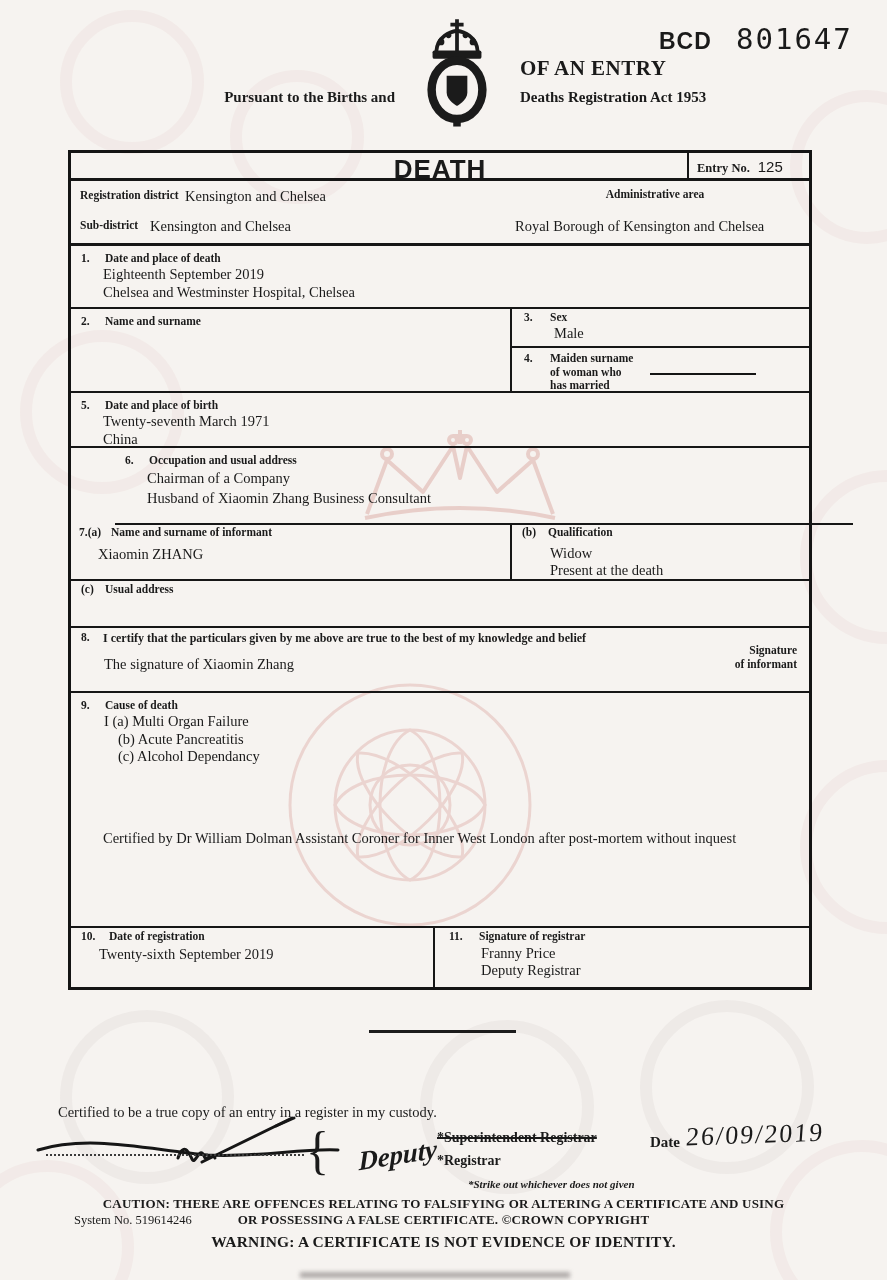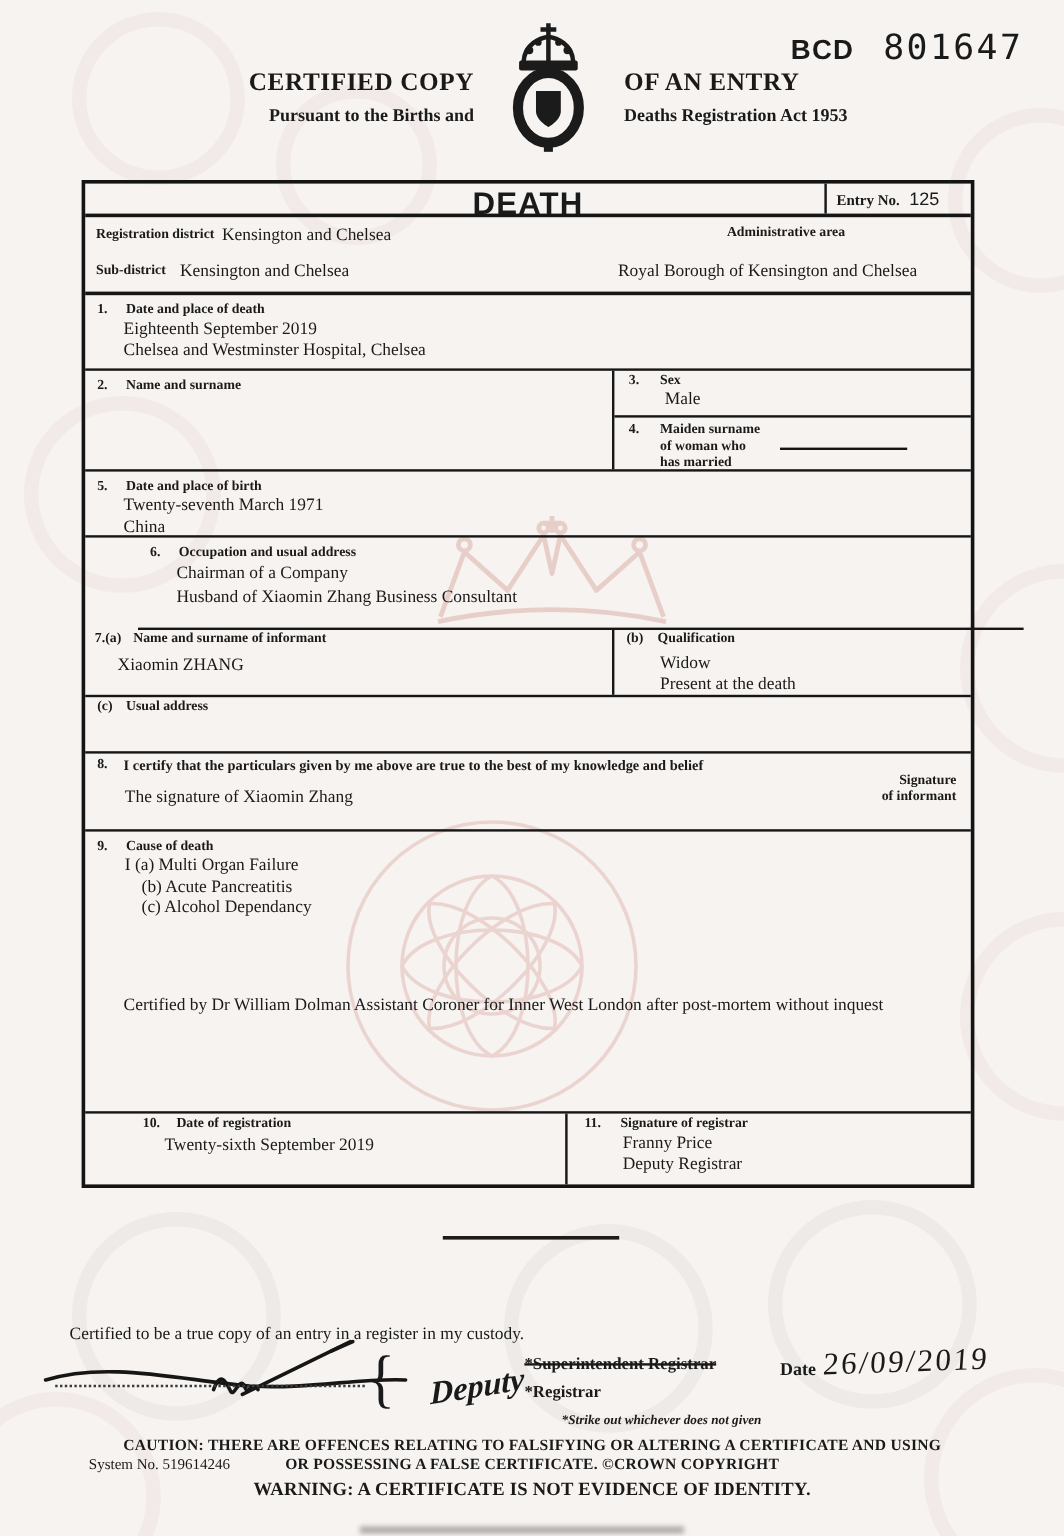--- a/index.html
+++ b/index.html
@@ -79,21 +79,20 @@
       <path d="M115,165 C135,125 245,125 265,165 C245,205 135,205 115,165 Z"></path>
       <path d="M138,113 C180,110 250,180 242,217 C200,220 130,150 138,113 Z"></path>
       <path d="M242,113 C250,150 180,220 138,217 C130,180 200,110 242,113 Z"></path>
       <circle cx="190" cy="165" r="120"></circle>
     </g>
   </svg>
 
   <div class="abs serial-prefix" style="left:659px;top:28px;">BCD</div>
   <div class="abs serial-num" style="left:736px;top:22px;">801647</div>
 
-  <div class="abs h-title" style="left:150px;top:56px;width:245px;text-align:right;">CERTIFIED COPY</div>
   <div class="abs h-title" style="left:520px;top:56px;">OF AN ENTRY</div>
   <div class="abs h-sub" style="left:150px;top:89px;width:245px;text-align:right;">Pursuant to the Births and</div>
   <div class="abs h-sub" style="left:520px;top:89px;">Deaths Registration Act 1953</div>
 
   <svg class="abs" style="left:410px;top:14px;" width="94" height="116" viewBox="0 0 100 120">
     <g stroke="#1b1b1b" fill="none" stroke-width="4">
       <path d="M50,4 v13 M43,9.5 h14"></path>
       <path d="M28,38 C29,22 43,17 50,16 C57,17 71,22 72,38"></path>
       <path d="M50,17 V38"></path>
     </g>
@@ -211,21 +210,21 @@
       <div class="pad">
         <span class="num">9.</span>
         <span class="seclbl">Cause of death</span>
         <div class="val" style="margin-left:23px;">I (a) Multi Organ Failure</div>
         <div class="val" style="margin-left:37px;">(b) Acute Pancreatitis</div>
         <div class="val" style="margin-left:37px;">(c) Alcohol Dependancy</div>
         <div class="val abs" style="left:32px;top:137px;">Certified by Dr William Dolman Assistant Coroner for Inner West London after post-mortem without inquest</div>
       </div>
     </div>
 
-    <div class="row last" style="top:775px;height:59px;display:flex;padding-left:38px;">
+    <div class="row last" style="top:775px;height:59px;display:flex;">
       <div class="vcell" style="width:364px;position:relative;">
         <span class="num abs" style="left:10px;top:2px;">10.</span>
         <span class="seclbl abs" style="left:38px;top:2px;">Date of registration</span>
         <div class="val abs" style="left:28px;top:18px;">Twenty-sixth September 2019</div>
       </div>
       <div style="flex:1;position:relative;">
         <span class="num abs" style="left:14px;top:2px;">11.</span>
         <span class="seclbl abs" style="left:44px;top:2px;">Signature of registrar</span>
         <div class="val abs" style="left:46px;top:17px;">Franny Price</div>
         <div class="val abs" style="left:46px;top:34px;">Deputy Registrar</div>

